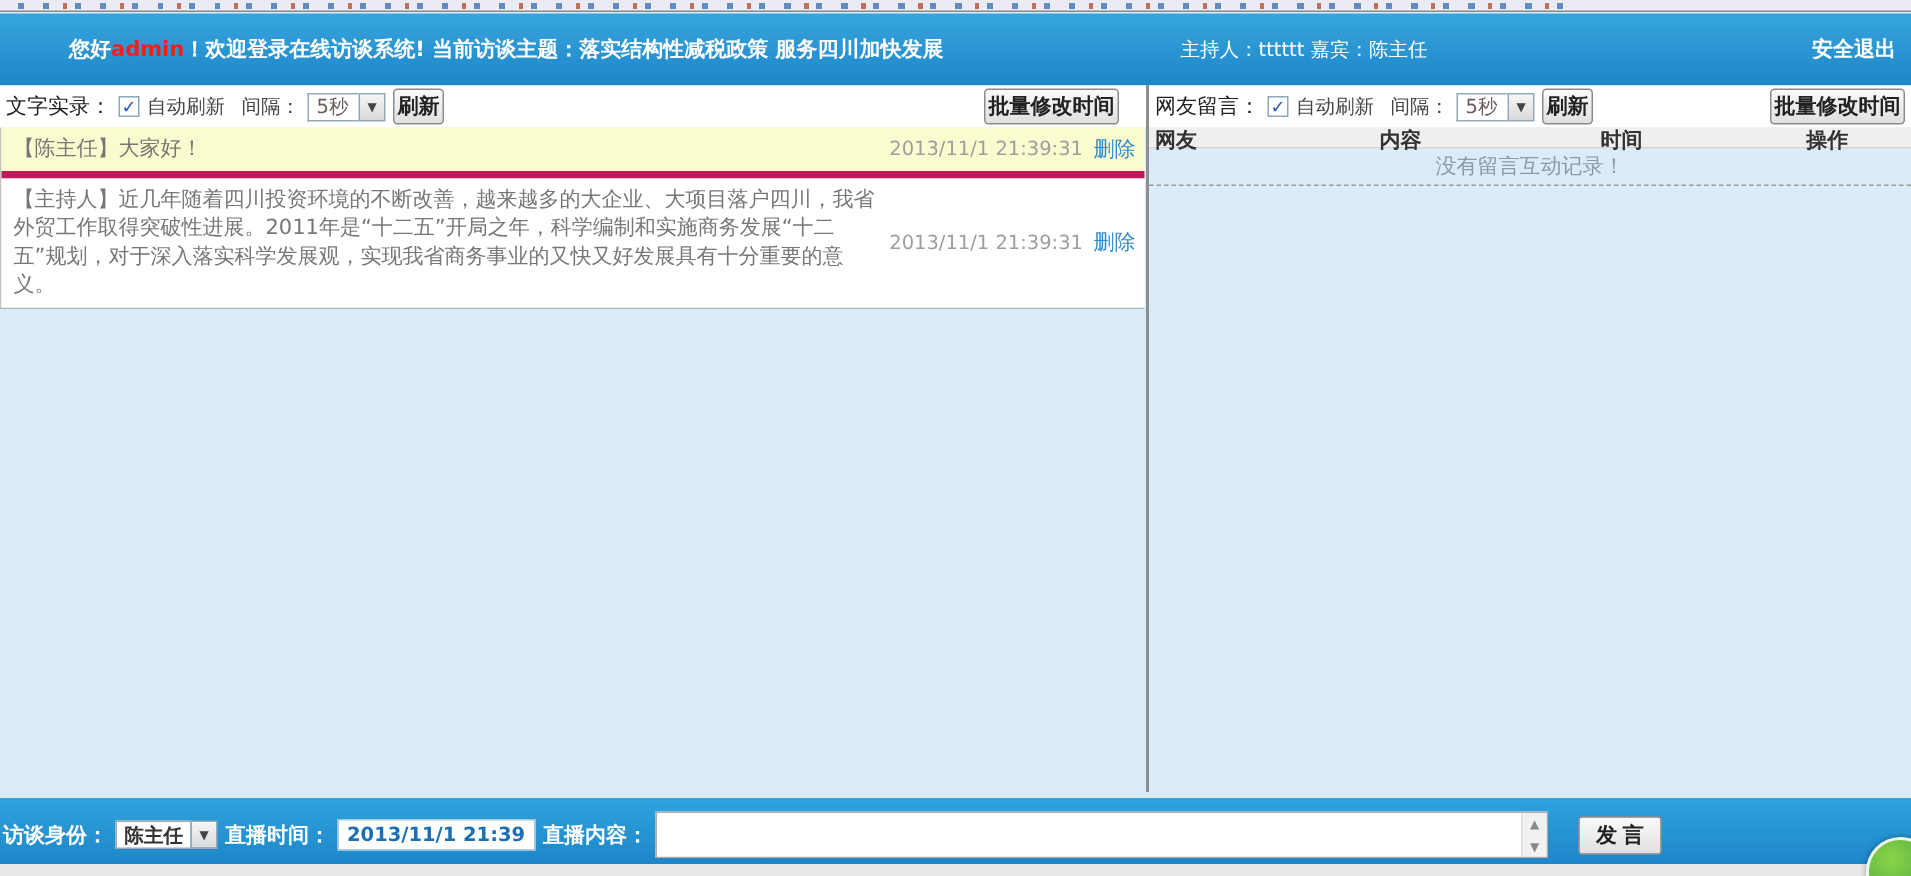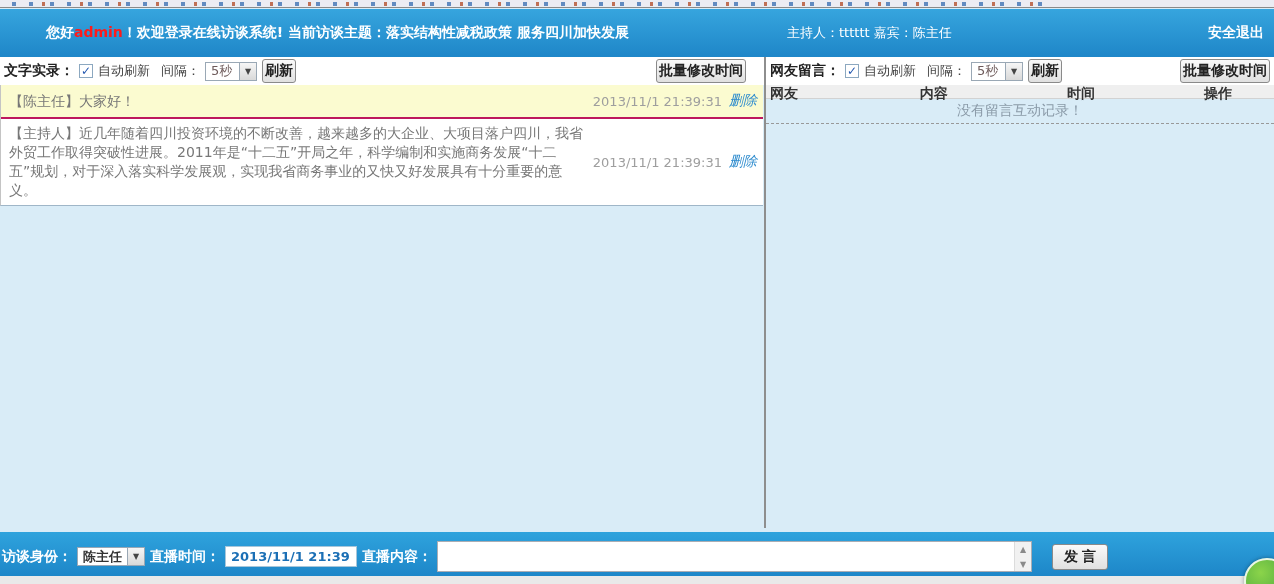--- a/index.html
+++ b/index.html
@@ -34,21 +34,21 @@
   .logout { position:absolute; right:10px; font-size:14px; font-weight:bold; cursor:pointer; white-space:nowrap; }
   
   .main { position:absolute; top:57px; left:0; width:1274px; height:475px; display:flex; }
   .panel-left  { width:764px; background:#D9ECF7; }
   .v-divider   { width:2px; height:471px; background:#8E8E8E; }
   .panel-right { flex:1; background:#D9ECF7; }
   .toolbar {
     height:28px; background:#fff; display:flex; align-items:center;
     gap:5px; padding:0 4px; font-size:13px; color:#444; white-space:nowrap;
   }
-  .toolbar .ttl { font-weight:bold; font-size:14px; color:#222; }
+  .toolbar .ttl { font-weight:normal; font-size:14px; color:#222; }
   .toolbar .spacer { flex:1; }
   .checkbox {
     width:14px; height:14px; border:1px solid #8CA8C0; background:#fff;
     display:inline-flex; align-items:center; justify-content:center;
     font-size:12px; font-weight:bold; color:#2458B0; line-height:1; cursor:pointer;
   }
   .sel { display:inline-flex; height:19px; cursor:pointer; }
   .sel-text {
     border:1px solid #9AA8B5; border-right:none; background:#fff;
     padding:4px 5px; font-size:13px; color:#6E5B5B; display:flex; align-items:center; min-width:34px;
@@ -59,28 +59,28 @@
   }
   .btn {
     border:1px solid #8A8A8A; border-radius:3px;
     background:linear-gradient(#FAFAFA,#E0E0E0);
     padding:2px 2px; font-size:14px; font-weight:bold; color:#222;
     white-space:nowrap; cursor:pointer;
   }
   .batch-left { margin-right:14px; }
   
   .msg-list { width:763px; border-left:1px solid #C4C4C4; border-bottom:1px solid #9FB6C8; background:#fff; }
-  .msg-row { display:flex; align-items:center; font-size:14px; color:#777; border-bottom:2px solid #be185d; }
+  .msg-row { display:flex; align-items:center; font-size:14px; color:#777; border-bottom:5px solid #be185d; }
   .msg-row:last-child { border-bottom:none; }
   .msg-row.highlight { background:#FBFBD0; min-height:34px; }
   .msg-row.plain { background:#fff; min-height:57px; }
   .msg-text { flex:1; padding:5px 8px 5px 8px; line-height:19px; }
   .msg-meta { display:flex; align-items:center; gap:7px; padding-right:6px; white-space:nowrap; }
   .msg-time { color:#9E9E9E; font-size:13px; }
-  .msg-del  { color:#2E8CCE; font-size:14px; cursor:pointer;font-style:italic; }
+  .msg-del  { color:#2E8CCE; font-size:14px; cursor:pointer; }
   
   .cmt-header {
     display:flex; height:14px; background:#EFEFEF;
     border-bottom:1px solid #D2D2D2; align-items:flex-start;
     font-size:14px; font-weight:bold; color:#333;
   }
   .col-user    { width:20%; padding-left:4px; }
   .col-content { width:26%; text-align:center; }
   .col-time    { width:32%; text-align:center; }
   .col-op      { width:22%; text-align:center; }

